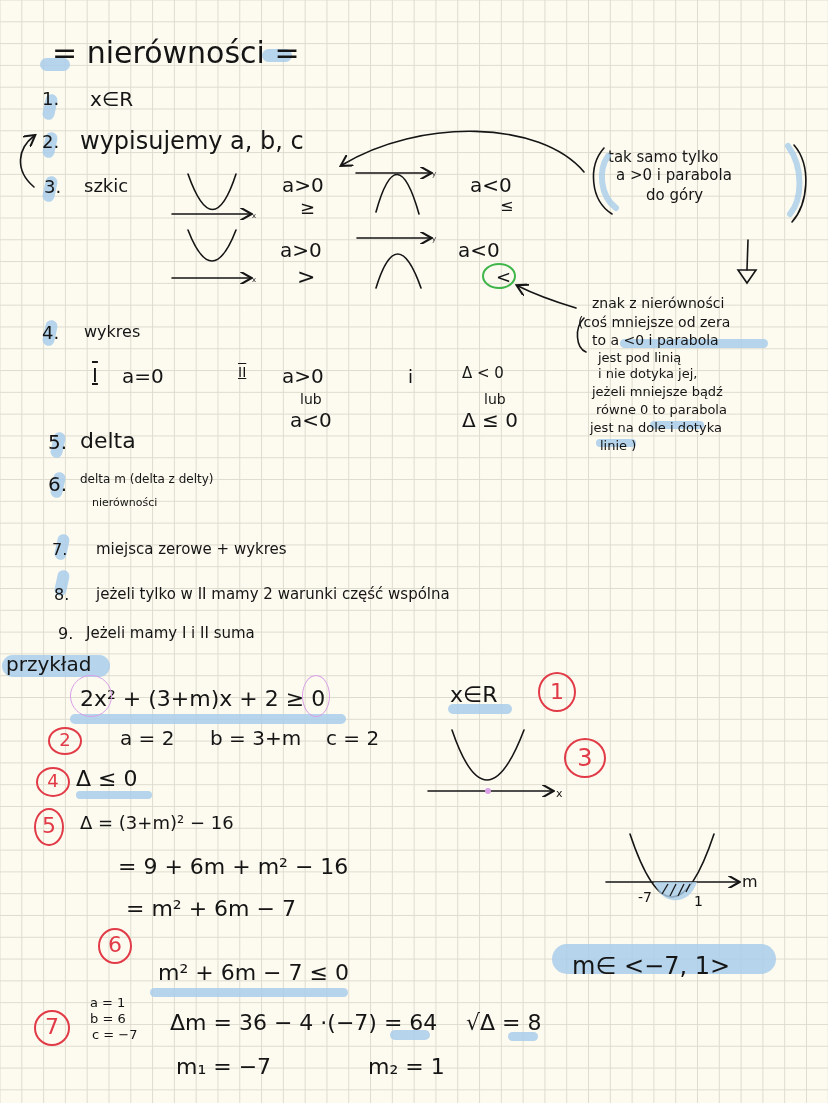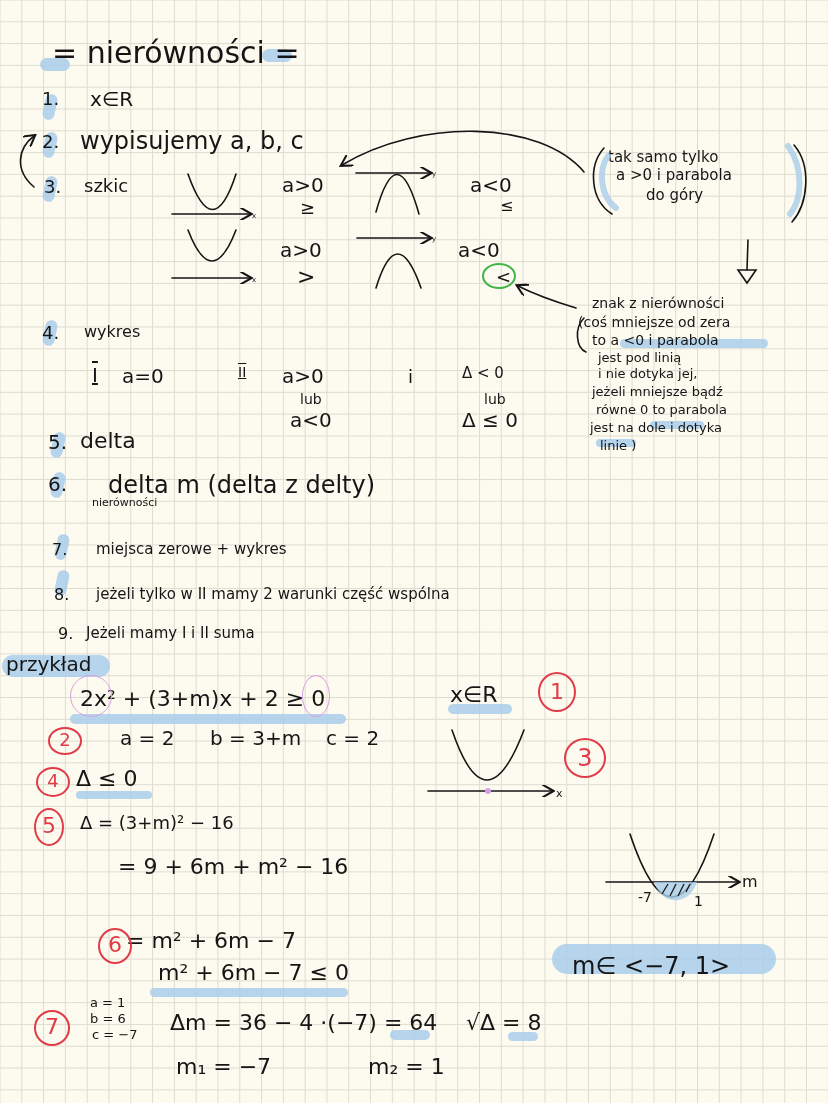--- a/index.html
+++ b/index.html
@@ -93,21 +93,21 @@
 <div class="t" style="left:300px;top:392px;font-size:14px;">lub</div>
 <div class="t" style="left:290px;top:410px;font-size:20px;">a&lt;0</div>
 <div class="t" style="left:408px;top:368px;font-size:18px;">i</div>
 <div class="t" style="left:462px;top:366px;font-size:15px;">Δ &lt; 0</div>
 <div class="t" style="left:484px;top:392px;font-size:14px;">lub</div>
 <div class="t" style="left:462px;top:410px;font-size:20px;">Δ ≤ 0</div>
 
 <div class="t" style="left:48px;top:432px;font-size:20px;">5.</div>
 <div class="t" style="left:80px;top:430px;font-size:22px;">delta</div>
 <div class="t" style="left:48px;top:474px;font-size:20px;">6.</div>
-<div class="t" style="left:80px;top:473px;font-size:24px;margin-left:28px;">delta m (delta z delty)</div>
+<div class="t" style="left:80px;top:473px;font-size:12px;">delta m (delta z delty)</div>
 <div class="t" style="left:92px;top:497px;font-size:11px;">nierówności</div>
 <div class="t" style="left:52px;top:542px;font-size:16px;">7.</div>
 <div class="t" style="left:96px;top:542px;font-size:15px;">miejsca zerowe + wykres</div>
 <div class="t" style="left:54px;top:587px;font-size:16px;">8.</div>
 <div class="t" style="left:96px;top:587px;font-size:15px;">jeżeli tylko w II mamy 2 warunki część wspólna</div>
 <div class="t" style="left:58px;top:626px;font-size:16px;">9.</div>
 <div class="t" style="left:86px;top:626px;font-size:15px;">Jeżeli mamy I i II suma</div>
 
 <div class="t" style="left:6px;top:654px;font-size:20px;">przykład</div>
 <div class="t" style="left:80px;top:688px;font-size:22px;">2x² + (3+m)x + 2 ≥ 0</div>
@@ -130,21 +130,21 @@
 
 <div class="circ" style="left:36px;top:767px;width:34px;height:30px;"></div>
 <div class="circ-t" style="left:36px;top:772px;width:34px;font-size:18px;">4</div>
 <div class="t" style="left:76px;top:768px;font-size:22px;">Δ ≤ 0</div>
 
 <div class="circ" style="left:34px;top:808px;width:30px;height:38px;"></div>
 <div class="circ-t" style="left:34px;top:815px;width:30px;font-size:22px;">5</div>
 
 <div class="t" style="left:80px;top:814px;font-size:18px;">Δ = (3+m)² − 16</div>
 <div class="t" style="left:118px;top:856px;font-size:22px;">= 9 + 6m + m² − 16</div>
-<div class="t" style="left:126px;top:898px;font-size:22px;margin-top:32px;">= m² + 6m − 7</div>
+<div class="t" style="left:126px;top:898px;font-size:22px;">= m² + 6m − 7</div>
 
 <div class="circ" style="left:98px;top:928px;width:34px;height:36px;"></div>
 <div class="circ-t" style="left:98px;top:934px;width:34px;font-size:22px;">6</div>
 
 <div class="t" style="left:158px;top:962px;font-size:22px;">m² + 6m − 7 ≤ 0</div>
 
 <div class="circ" style="left:34px;top:1010px;width:36px;height:36px;"></div>
 <div class="circ-t" style="left:34px;top:1016px;width:36px;font-size:22px;">7</div>
 
 <div class="t" style="left:90px;top:996px;font-size:13px;">a = 1</div>

